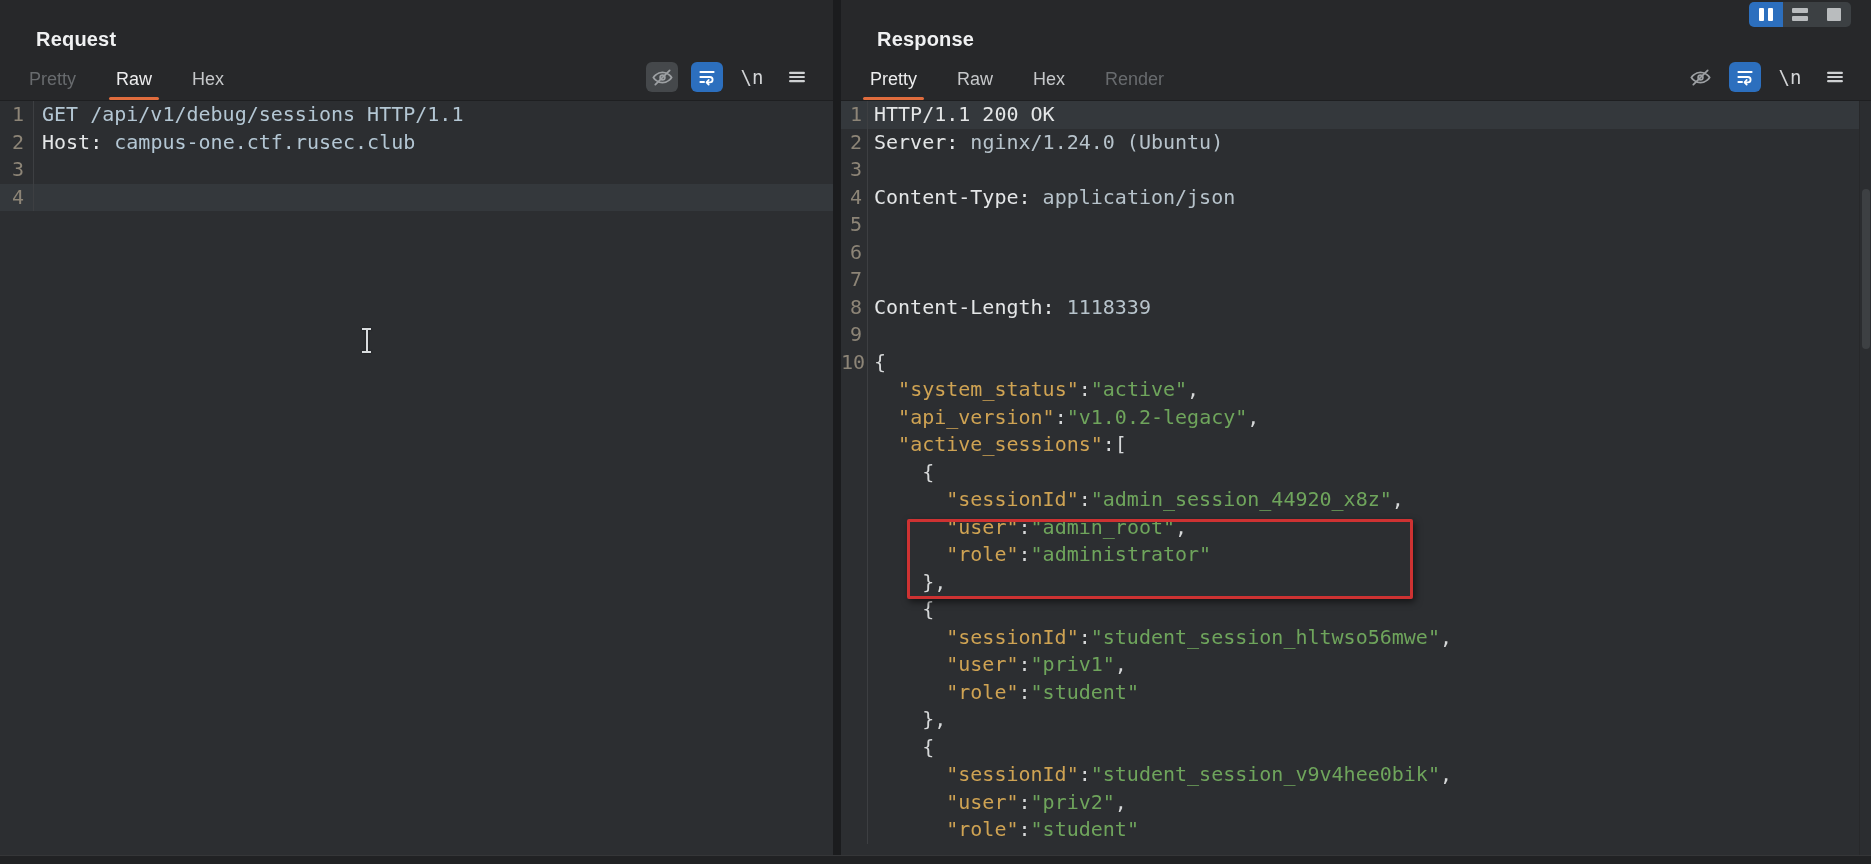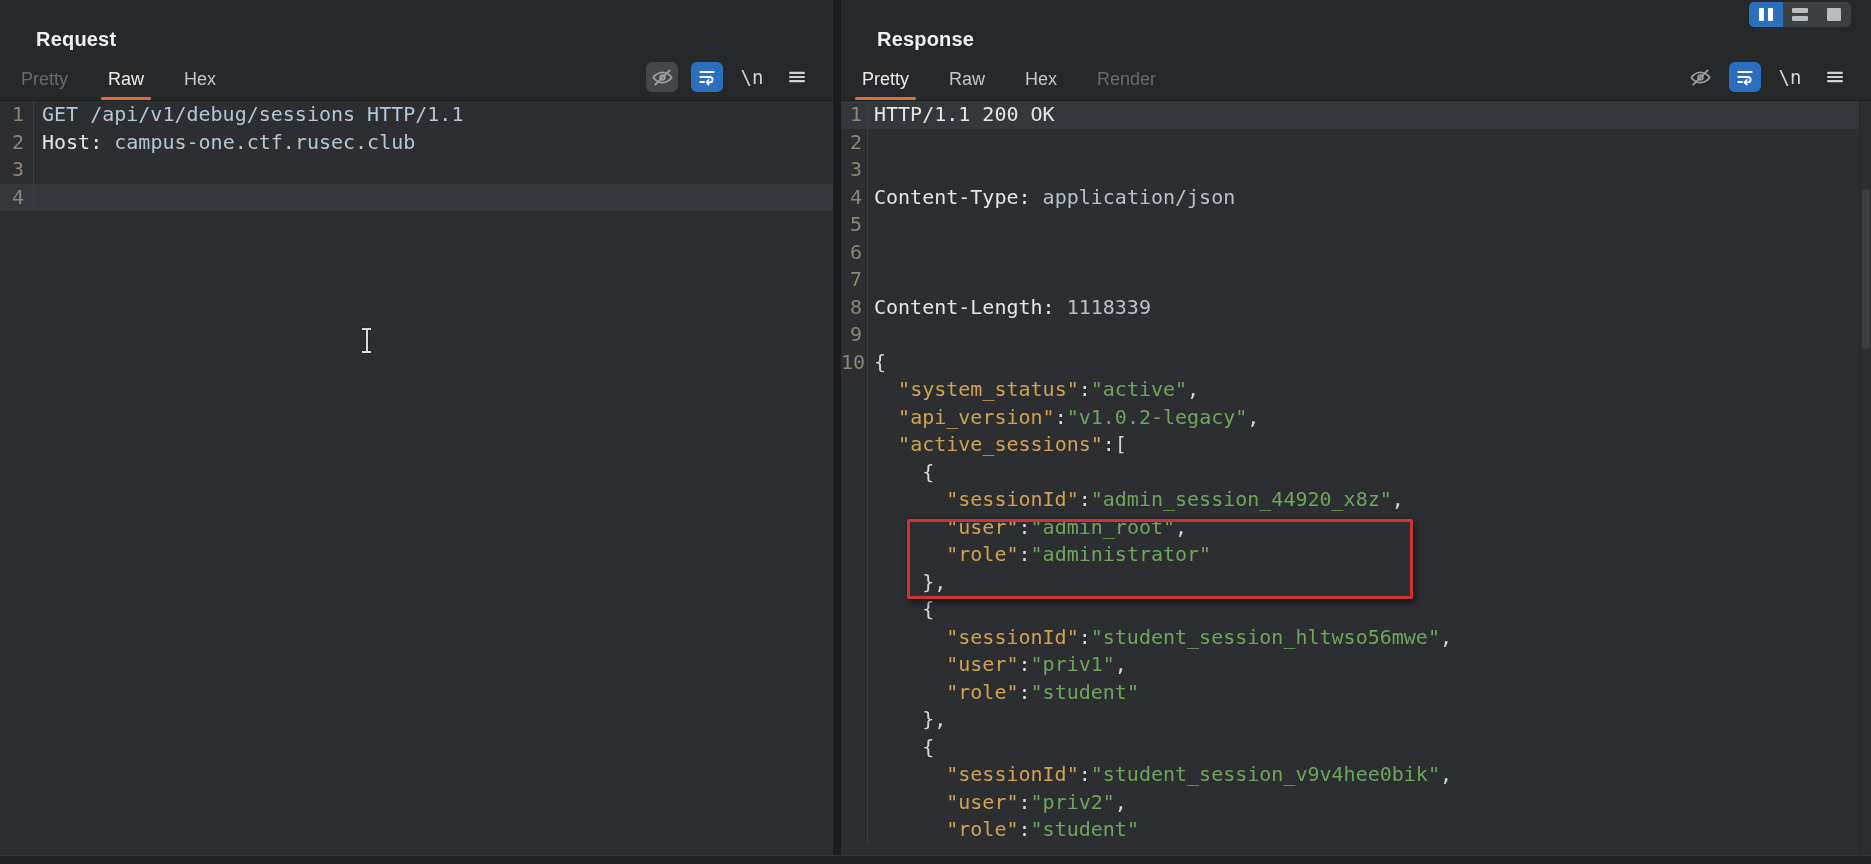--- a/index.html
+++ b/index.html
@@ -8,21 +8,21 @@
   .app { position:relative; width:1871px; height:864px; background:#27282a; display:flex; overflow:hidden; }
 
   
   .panel { position:relative; height:100%; background:#27282a; }
   .panel.request { width:833px; }
   .panel.response { flex:1; }
   .divider { width:8px; background:#1b1c1e; }
 
   .panel-title { position:absolute; top:28px; left:12px; font-size:20px; font-weight:bold; color:#f0f1f2; letter-spacing:.2px;margin-left:24px; }
 
-  .tabs-row { position:absolute; bottom:0; left:0; right:0; height:40px; display:flex; align-items:flex-end; padding-left:14px; }
+  .tabs-row { position:absolute; bottom:0; left:8px; right:0; height:40px; display:flex; align-items:flex-end; padding-left:14px; }
   .tab { position:relative; font-size:18px; color:#c6c8ca; padding:0 7px 10px 7px; margin-right:26px; cursor:default; }
   .tab.active { color:#ededee; }
   .tab.disabled { color:#686b6e; }
   .tab.active::after { content:""; position:absolute; left:0; right:0; bottom:0; height:3px; background:#e06c3d; border-radius:2px; }
 
   .head-icons { margin-left:auto; display:flex; align-items:center; gap:13px; padding:0 20px 8px 0; }
   .icon-btn { width:32px; height:30px; display:flex; align-items:center; justify-content:center; border-radius:6px; }
   .icon-btn.boxed { background:#45484b; }
   .icon-btn.blue { background:#2c6fbe; }
   .icon-newline { font-family:"DejaVu Sans Mono", monospace; font-size:19px; color:#d3d5d7; }
@@ -158,21 +158,21 @@
               <svg width="22" height="22" viewBox="0 0 24 24" fill="none" stroke="#cfd1d3" stroke-width="2.4" stroke-linecap="round">
                 <path d="M4.5 7.5h15M4.5 12h15M4.5 16.5h15"></path>
               </svg>
             </div>
           </div>
         </div>
     </div>
     <div class="editor">
       <div class="rows">
           <div class="code-line hl"><span class="gutter">1</span><span class="code-text"><span class="c-hn">HTTP/1.1 200 OK</span></span></div>
-          <div class="code-line"><span class="gutter">2</span></div>
+          <div class="code-line"><span class="gutter">2</span><span class="code-text"><span class="c-hn">Server:</span><span class="c-hv"> nginx/1.24.0 (Ubuntu)</span></span></div>
           <div class="code-line"><span class="gutter">3</span></div>
           <div class="code-line"><span class="gutter">4</span><span class="code-text"><span class="c-hn">Content-Type:</span><span class="c-hv"> application/json</span></span></div>
           <div class="code-line"><span class="gutter">5</span></div>
           <div class="code-line"><span class="gutter">6</span></div>
           <div class="code-line"><span class="gutter">7</span></div>
           <div class="code-line"><span class="gutter">8</span><span class="code-text"><span class="c-hn">Content-Length:</span><span class="c-hv"> 1118339</span></span></div>
           <div class="code-line"><span class="gutter">9</span><span class="code-text"></span></div>
           <div class="code-line"><span class="gutter">10</span><span class="code-text"><span class="c-p">{</span></span></div>
           <div class="code-line"><span class="gutter"></span><span class="code-text"><span class="c-p">  </span><span class="c-k">"system_status"</span><span class="c-p">:</span><span class="c-s">"active"</span><span class="c-p">,</span></span></div>
           <div class="code-line"><span class="gutter"></span><span class="code-text"><span class="c-p">  </span><span class="c-k">"api_version"</span><span class="c-p">:</span><span class="c-s">"v1.0.2-legacy"</span><span class="c-p">,</span></span></div>

